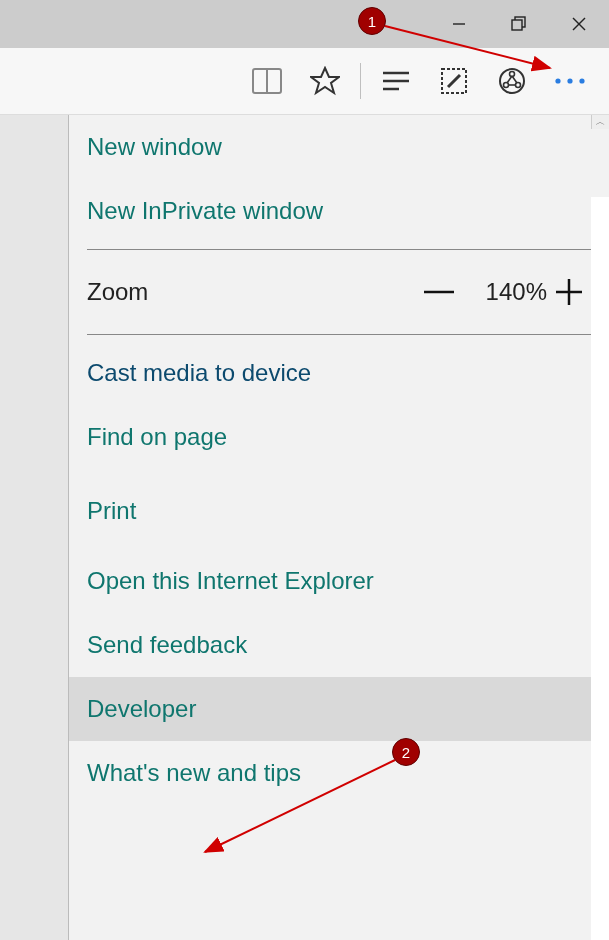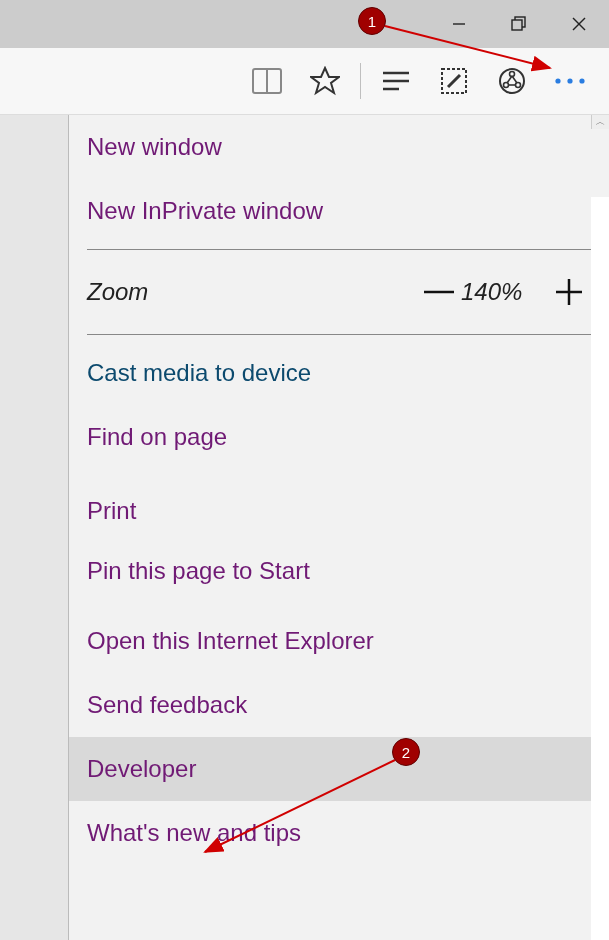--- a/index.html
+++ b/index.html
@@ -81,49 +81,48 @@
     position: absolute;
     right: 0;
     top: 82px;
     width: 18px;
     bottom: 0;
     background: #fff;
   }
   .menu-item {
     padding: 18px 0 18px 18px;
     font-size: 24px;
-    color: #701a75;
+    color: #0f766e;
     font-weight: 400;
   }
   .menu-item.disabled { color: #0c4a6e; }
   .menu-item.hover { background: #d9d9d9; }
   .menu-sep {
     height: 1px;
     background: #888;
     margin: 6px 18px;
   }
   .zoom-row {
     display: flex;
     align-items: center;
     padding: 14px 18px;
     font-size: 24px;
     color: #222;
-    font-style: italic;
   }
   .zoom-row .label { flex: 1; }
   .zoom-btn {
     width: 44px;
     height: 44px;
     display: flex;
     align-items: center;
     justify-content: center;
   }
   .zoom-val {
     width: 86px;
-    text-align: left;
+    text-align: right;
     font-size: 24px;
   }
   
   .callout {
     position: absolute;
     width: 28px;
     height: 28px;
     border-radius: 50%;
     background: #a00000;
     border: 1px solid #600000;
@@ -227,21 +226,20 @@
         <svg width="34" height="34">
           <line x1="4" y1="17" x2="30" y2="17" stroke="#111" stroke-width="2.5"></line>
           <line x1="17" y1="4" x2="17" y2="30" stroke="#111" stroke-width="2.5"></line>
         </svg>
       </div>
     </div>
     <div class="menu-sep"></div>
     <div class="menu-item disabled">Cast media to device</div>
     <div class="menu-item">Find on page</div>
     <div class="menu-item" style="padding-top:28px">Print</div>
-    <div class="menu-item" style="padding-top:14px">Pin this page to Start</div>
     <div class="menu-item" style="padding-top:24px">Open this Internet Explorer</div>
     <div class="menu-item">Send feedback</div>
     <div class="menu-item hover">Developer</div>
     <div class="menu-item">What's new and tips</div>
   </div>
 </div>
 
 <div class="callout" style="left:358px; top:7px;">1</div>
 <svg class="arrow" style="left:380px; top:18px;" width="180" height="60">
   <defs>

